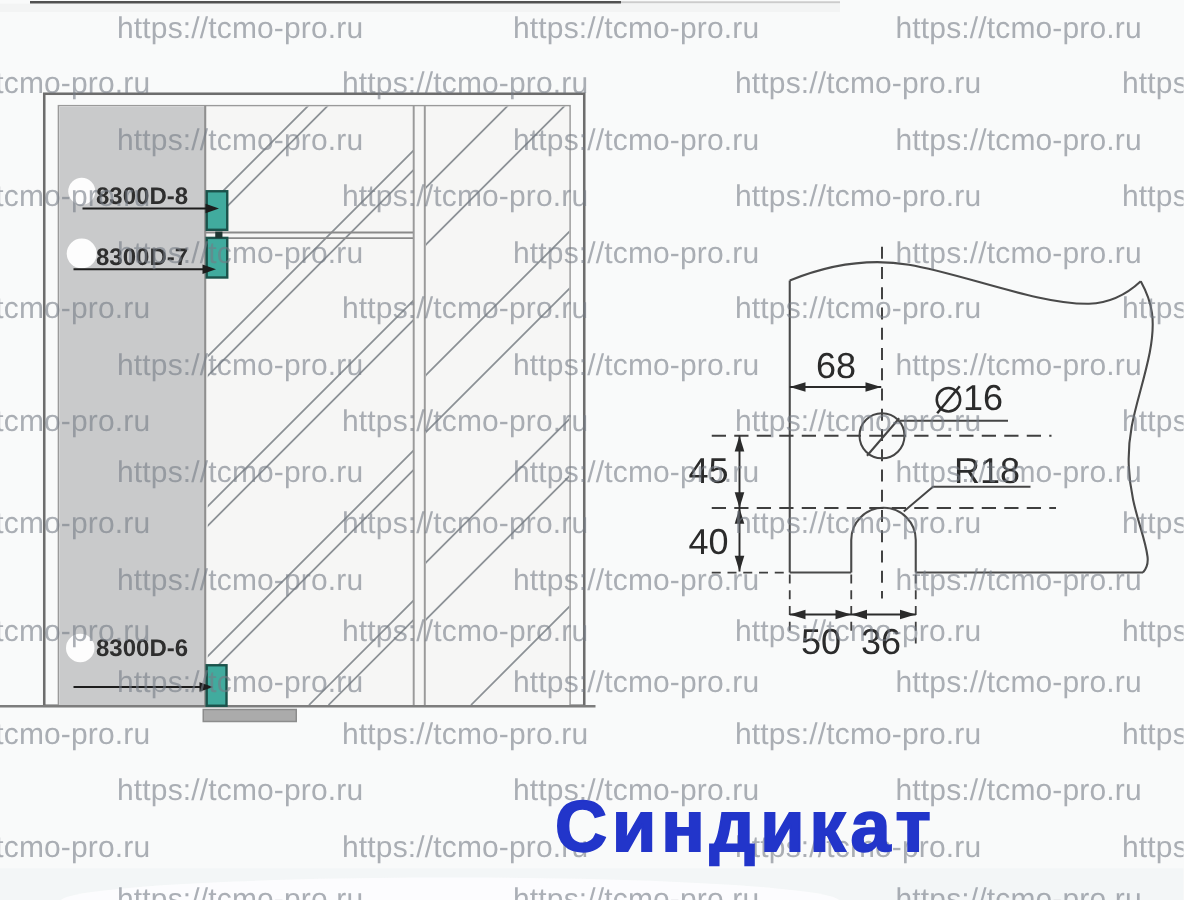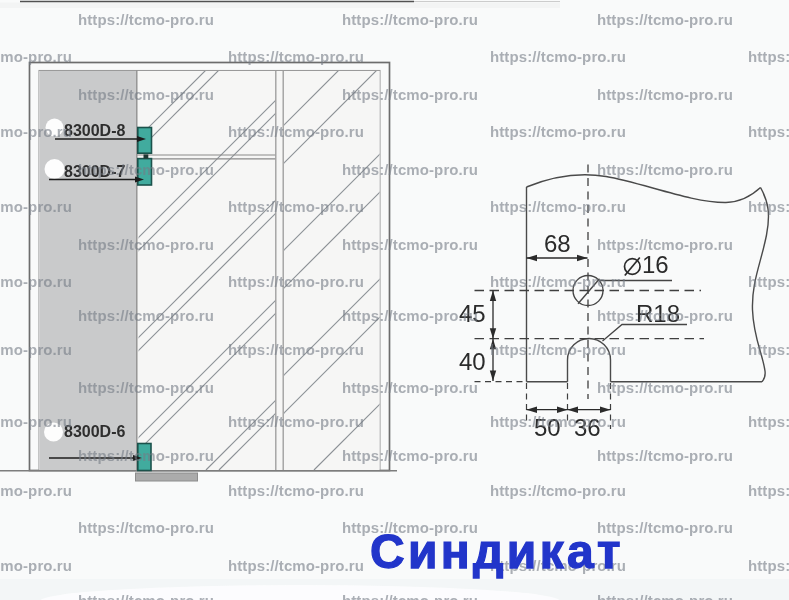--- a/index.html
+++ b/index.html
@@ -1,17 +1,17 @@
 <!DOCTYPE html>
 <html><head>
 <meta charset="utf-8">
 <style>
   html,body{margin:0;padding:0;}
   body{width:789px;height:600px;background:#f9fafa;overflow:hidden;position:relative;font-family:"Liberation Sans",sans-serif;}
-  .w{position:absolute;font-family:"Liberation Sans",sans-serif;font-weight:bold;font-size:15px;line-height:19px;color:rgba(116,123,134,0.60);white-space:nowrap;letter-spacing:0.1px;}
+  .w{position:absolute;font-family:"Liberation Sans",sans-serif;font-weight:normal;font-size:20px;line-height:19px;color:rgba(116,123,134,0.60);white-space:nowrap;letter-spacing:0.1px;}
   svg text{font-family:"Liberation Sans",sans-serif;}
 </style>
 </head>
 <body>
 
 <svg width="789" height="600" viewBox="0 0 789 600" style="position:absolute;left:0;top:0">
   <defs>
     <clipPath id="doorclip">
         <rect x="138.5" y="71" width="137" height="399"></rect>
       </clipPath>

